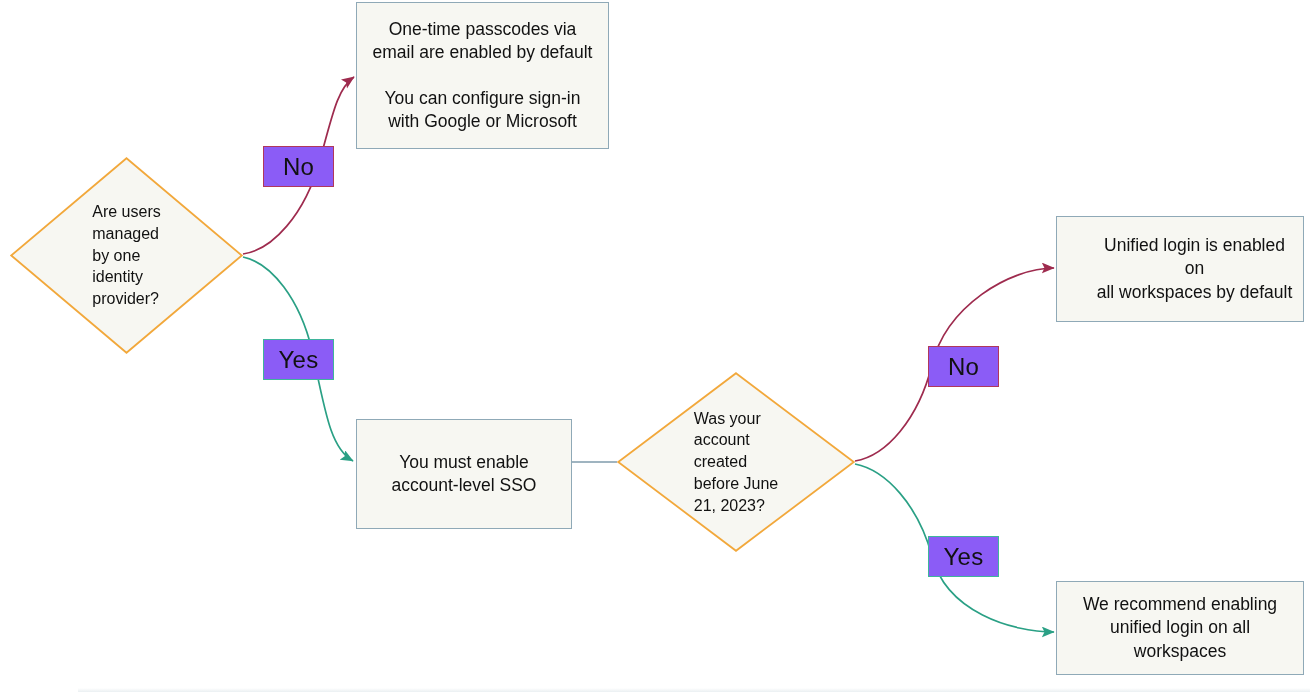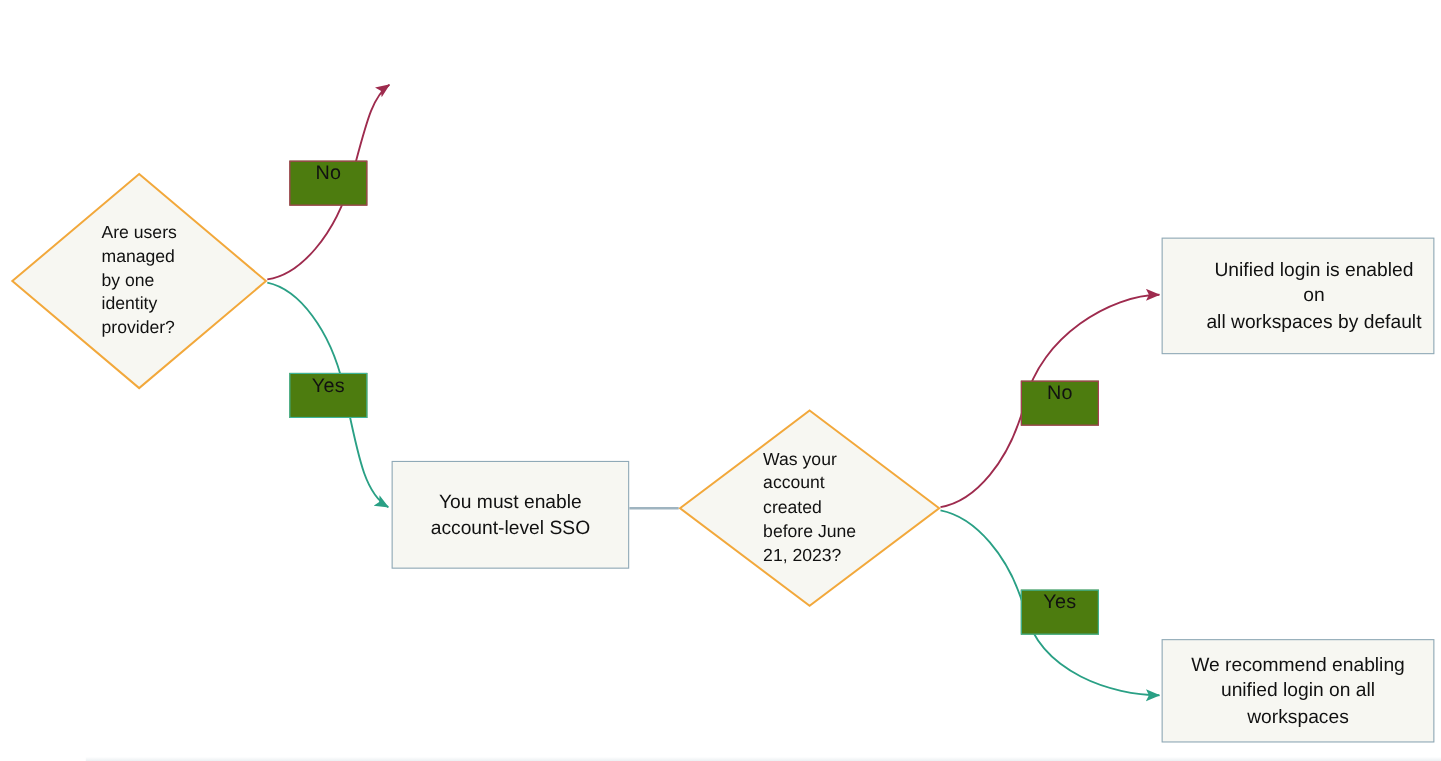--- a/index.html
+++ b/index.html
@@ -68,25 +68,25 @@
     text-align: left;
     color: #111111;
     font-size: 16px;
     line-height: 1.36;
     white-space: pre-line;
   }
   
   .chip {
     position: absolute;
     box-sizing: border-box;
-    background: #4d7c0f;
+    background: #8b5cf6;
     display: flex;
-    align-items: flex-start;
+    align-items: center;
     justify-content: center;
-    font-size: 18px;
+    font-size: 24px;
     color: #111111;
     letter-spacing: .2px;
   }
   .chip-no  { border: 1.6px solid #b0385c; }
   .chip-yes { border: 1.6px solid #3fb59b; }
 
   .bottom-haze {
     position: absolute;
     left: 78px;
     bottom: 0;
@@ -130,22 +130,29 @@
     <svg width="233" height="197" viewBox="0 0 233 197">
       <polygon points="116.5,1.2 231.8,98.5 116.5,195.8 1.2,98.5" fill="#f7f7f2" stroke="#f2a83b" stroke-width="1.8"></polygon>
     </svg>
     <div class="diamond-label">Are users
 managed
 by one
 identity
 provider?</div>
   </div>
 
+  <div class="node box" style="left:356px; top:2px; width:253px; height:147px;">
+    <span class="lines">One-time passcodes via
+email are enabled by default
 
-  <div class="node box" style="left:356px; top:419px; width:216px; height:98px;">
+You can configure sign-in
+with Google or Microsoft</span>
+  </div>
+
+  <div class="node box" style="left:356px; top:419px; width:216px; height:110px;">
     <span class="lines">You must enable
 account-level SSO</span>
   </div>
 
   <div class="diamond-wrap" style="left:617px; top:372px; width:238px; height:180px;">
     <svg width="238" height="180" viewBox="0 0 238 180">
       <polygon points="119,1.2 236.8,90 119,178.8 1.2,90" fill="#f7f7f2" stroke="#f2a83b" stroke-width="1.8"></polygon>
     </svg>
     <div class="diamond-label">Was your
 account

